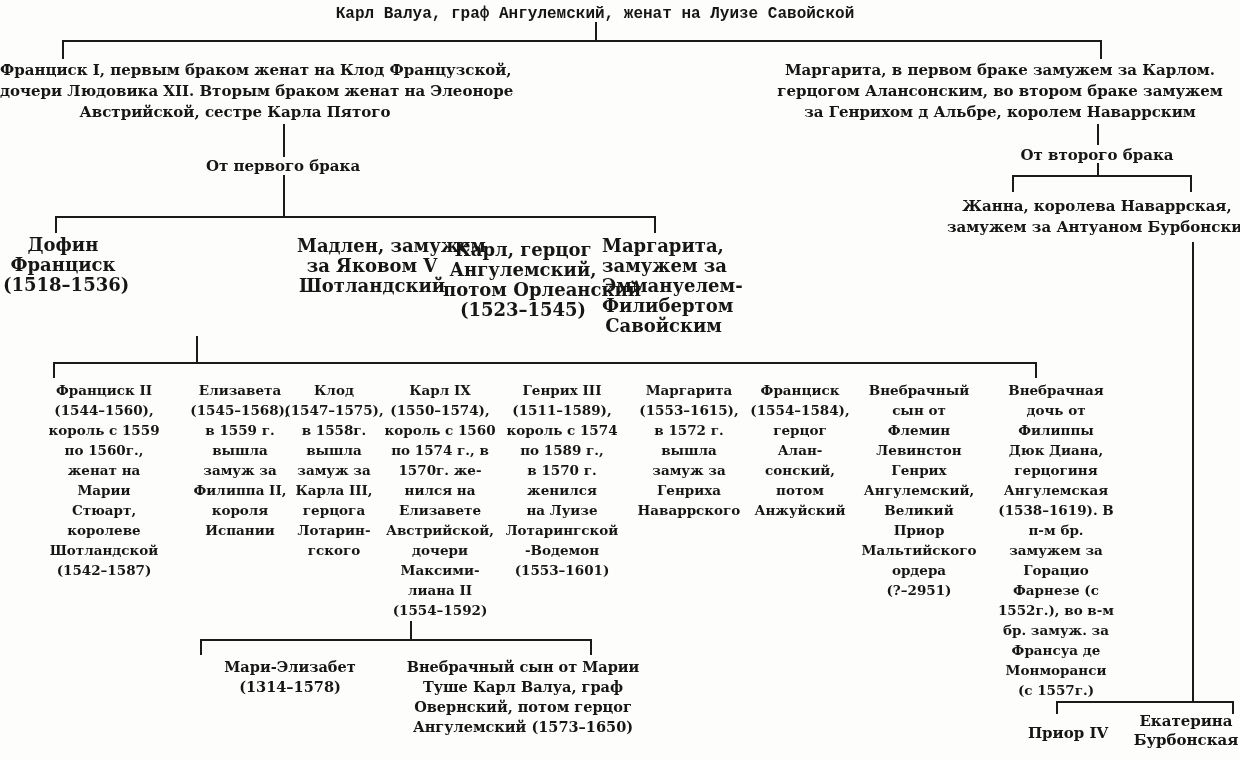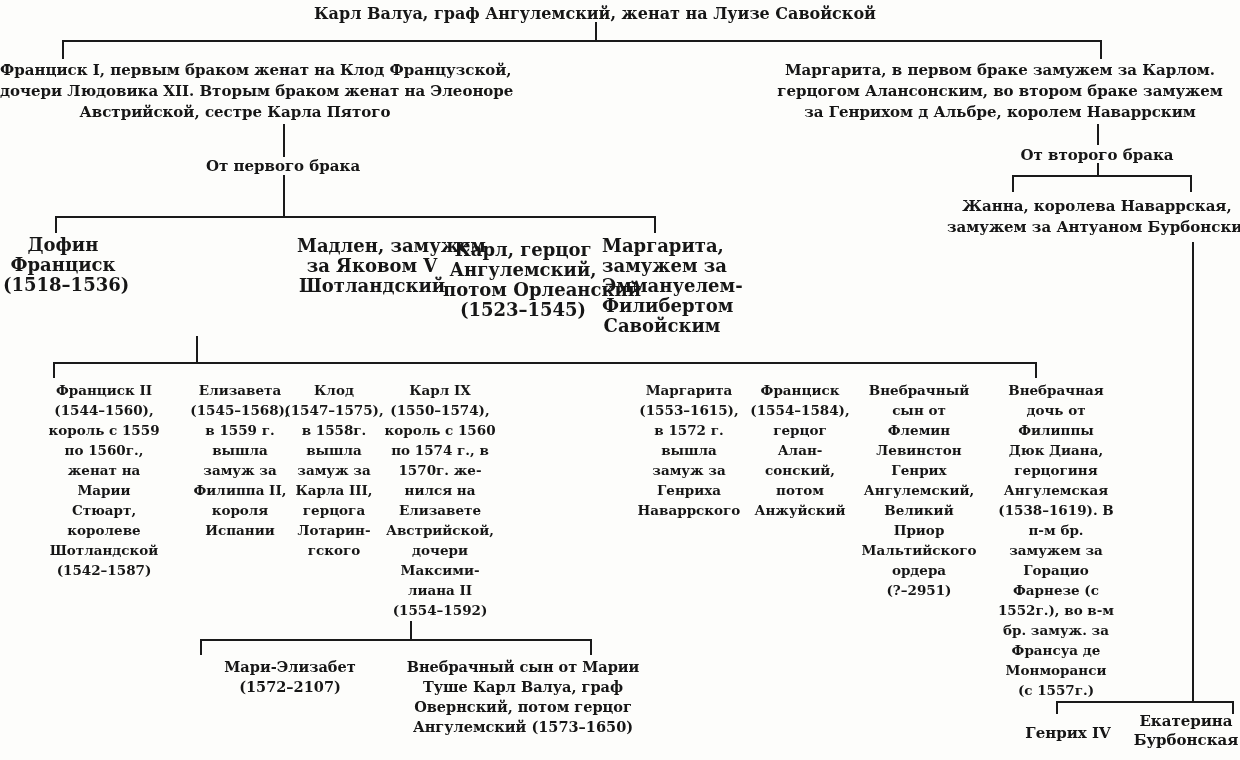--- a/index.html
+++ b/index.html
@@ -16,21 +16,21 @@
   .g5{font-size:15px;line-height:19px;}
   .hl,.vl{position:absolute;background:#1a1a1a;}
   .hl{height:2px;}
   .vl{width:2px;}
 </style>
 </head>
 <body>
 
 <div id="page">
 
-  <div class="node t0" style="left:295px;top:4px;width:600px;">Карл Валуа, граф Ангулемский, женат на Луизе Савойской</div>
+  <div class="node t0" style="left:295px;top:4px;width:600px;font-family:Liberation Mono, monospace;">Карл Валуа, граф Ангулемский, женат на Луизе Савойской</div>
 
   <div class="vl" style="left:595px;top:22px;height:19px;"></div>
   <div class="hl" style="left:62px;top:40px;width:1040px;"></div>
   <div class="vl" style="left:62px;top:40px;height:19px;"></div>
   <div class="vl" style="left:1100px;top:40px;height:19px;"></div>
 
   <div class="node g1" style="left:0px;top:60px;width:470px;">Франциск I, первым браком женат на Клод Французской,
 дочери Людовика XII. Вторым браком женат на Элеоноре
 Австрийской, сестре Карла Пятого</div>
   <div class="node g1" style="left:765px;top:60px;width:470px;">Маргарита, в первом браке замужем за Карлом.
@@ -59,21 +59,21 @@
   <div class="node g2" style="left:3px;top:235px;width:120px;">Дофин
 Франциск
 (1518–1536)</div>
   <div class="node g2" style="left:297px;top:236px;width:150px;">Мадлен, замужем
 за Яковом V
 Шотландский</div>
   <div class="node g2" style="left:443px;top:240px;width:160px;">Карл, герцог
 Ангулемский,
 потом Орлеанский
 (1523–1545)</div>
-  <div class="node g2" style="left:602px;top:236px;width:120px;">Маргарита,
+  <div class="node g2" style="left:602px;top:236px;width:120px;text-align:right;">Маргарита,
 замужем за
 Эммануелем-
 Филибертом
 Савойским</div>
 
   <div class="vl" style="left:196px;top:336px;height:27px;"></div>
   <div class="hl" style="left:53px;top:362px;width:984px;"></div>
   <div class="vl" style="left:53px;top:362px;height:16px;"></div>
   <div class="vl" style="left:1035px;top:362px;height:16px;"></div>
 
@@ -109,20 +109,30 @@
 король с 1560
 по 1574 г., в
 1570г. же-
 нился на
 Елизавете
 Австрийской,
 дочери
 Максими-
 лиана II
 (1554–1592)</div>
+  <div class="node g3" style="left:458px;top:380px;width:120px;">Генрих III
+(1511–1589),
+король с 1574
+по 1589 г.,
+в 1570 г.
+женился
+на Луизе
+Лотарингской
+-Водемон
+(1553–1601)</div>
   <div class="node g3" style="left:587px;top:380px;width:116px;">Маргарита
 (1553–1615),
 в 1572 г.
 вышла
 замуж за
 Генриха
 Наваррского</div>
   <div class="node g3" style="left:698px;top:380px;width:116px;">Франциск
 (1554–1584),
 герцог
@@ -156,26 +166,26 @@
 бр. замуж. за
 Франсуа де
 Монморанси
 (с 1557г.)</div>
 
   <div class="vl" style="left:410px;top:621px;height:19px;"></div>
   <div class="hl" style="left:200px;top:639px;width:392px;"></div>
   <div class="vl" style="left:200px;top:639px;height:16px;"></div>
   <div class="vl" style="left:590px;top:639px;height:16px;"></div>
   <div class="node g4" style="left:210px;top:657px;width:160px;">Мари-Элизабет
-(1572–2107)</div>
+(1314–1578)</div>
   <div class="node g4" style="left:398px;top:657px;width:250px;">Внебрачный сын от Марии
 Туше Карл Валуа, граф
 Овернский, потом герцог
 Ангулемский (1573–1650)</div>
 
   <div class="hl" style="left:1056px;top:701px;width:178px;"></div>
   <div class="vl" style="left:1056px;top:701px;height:13px;"></div>
   <div class="vl" style="left:1232px;top:701px;height:13px;"></div>
-  <div class="node g5" style="left:1018px;top:724px;width:100px;">Генрих IV</div>
+  <div class="node g5" style="left:1018px;top:724px;width:100px;">Приор IV</div>
   <div class="node g5" style="left:1130px;top:712px;width:112px;">Екатерина
 Бурбонская</div>
 
 </div>
 
 </body></html>

